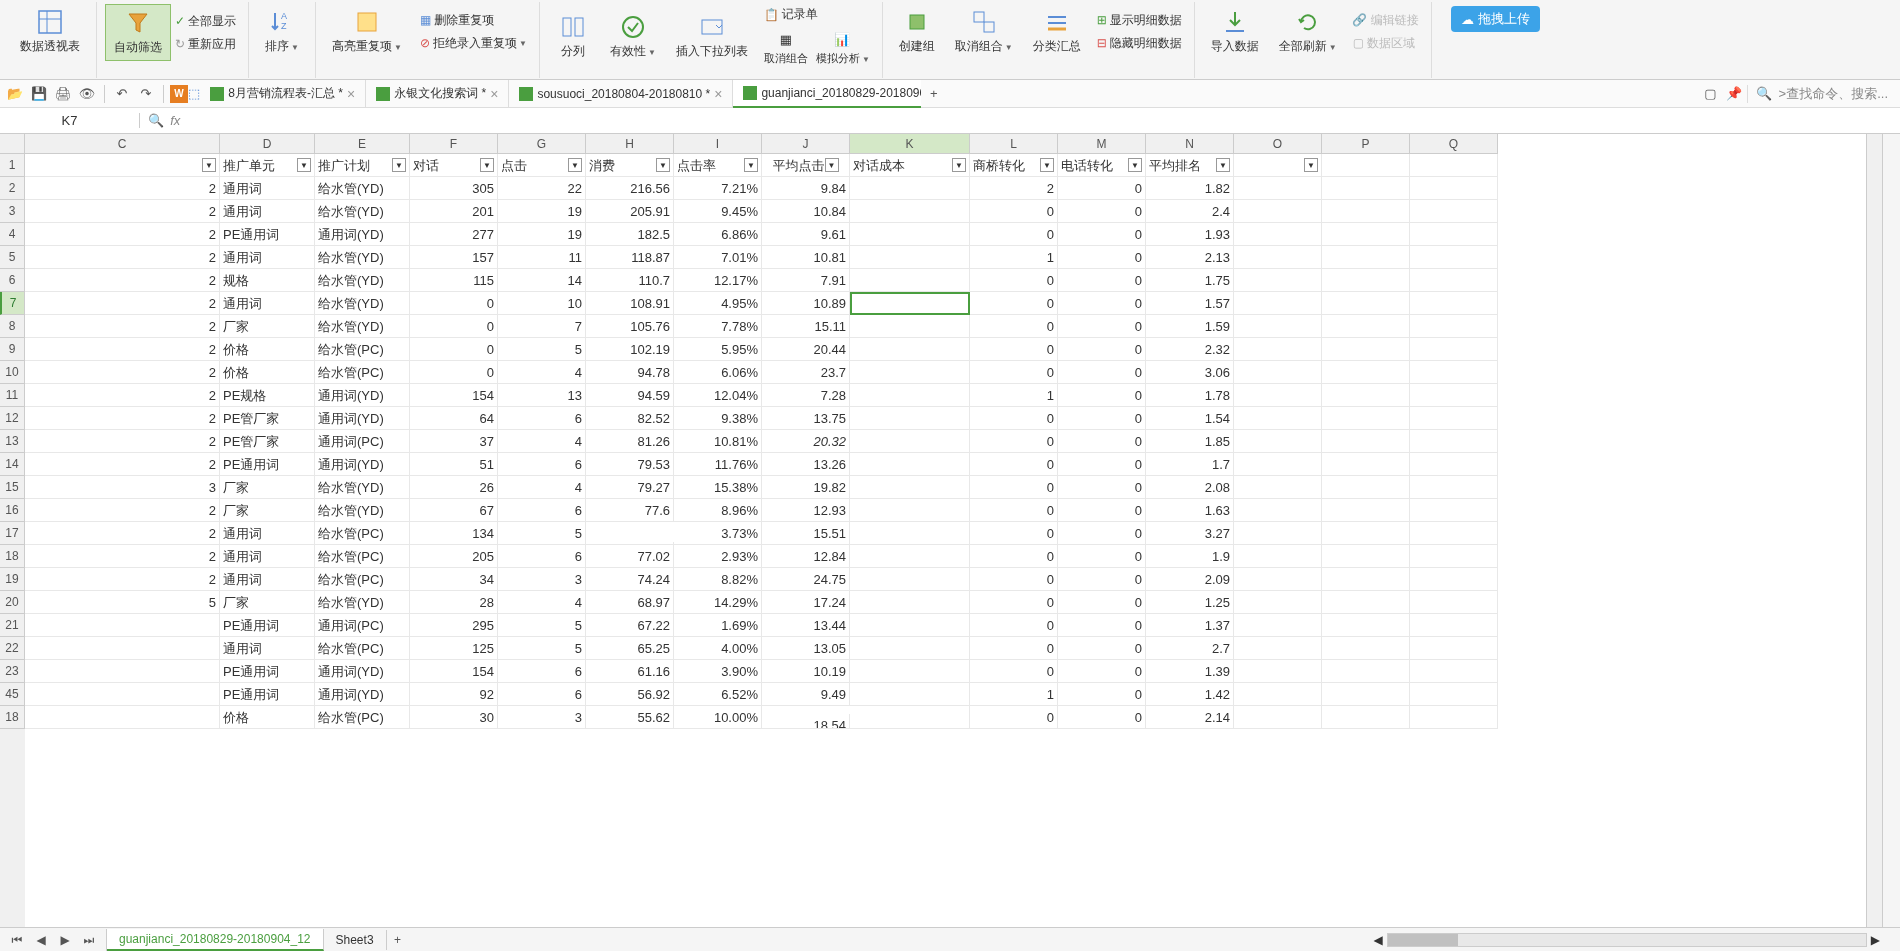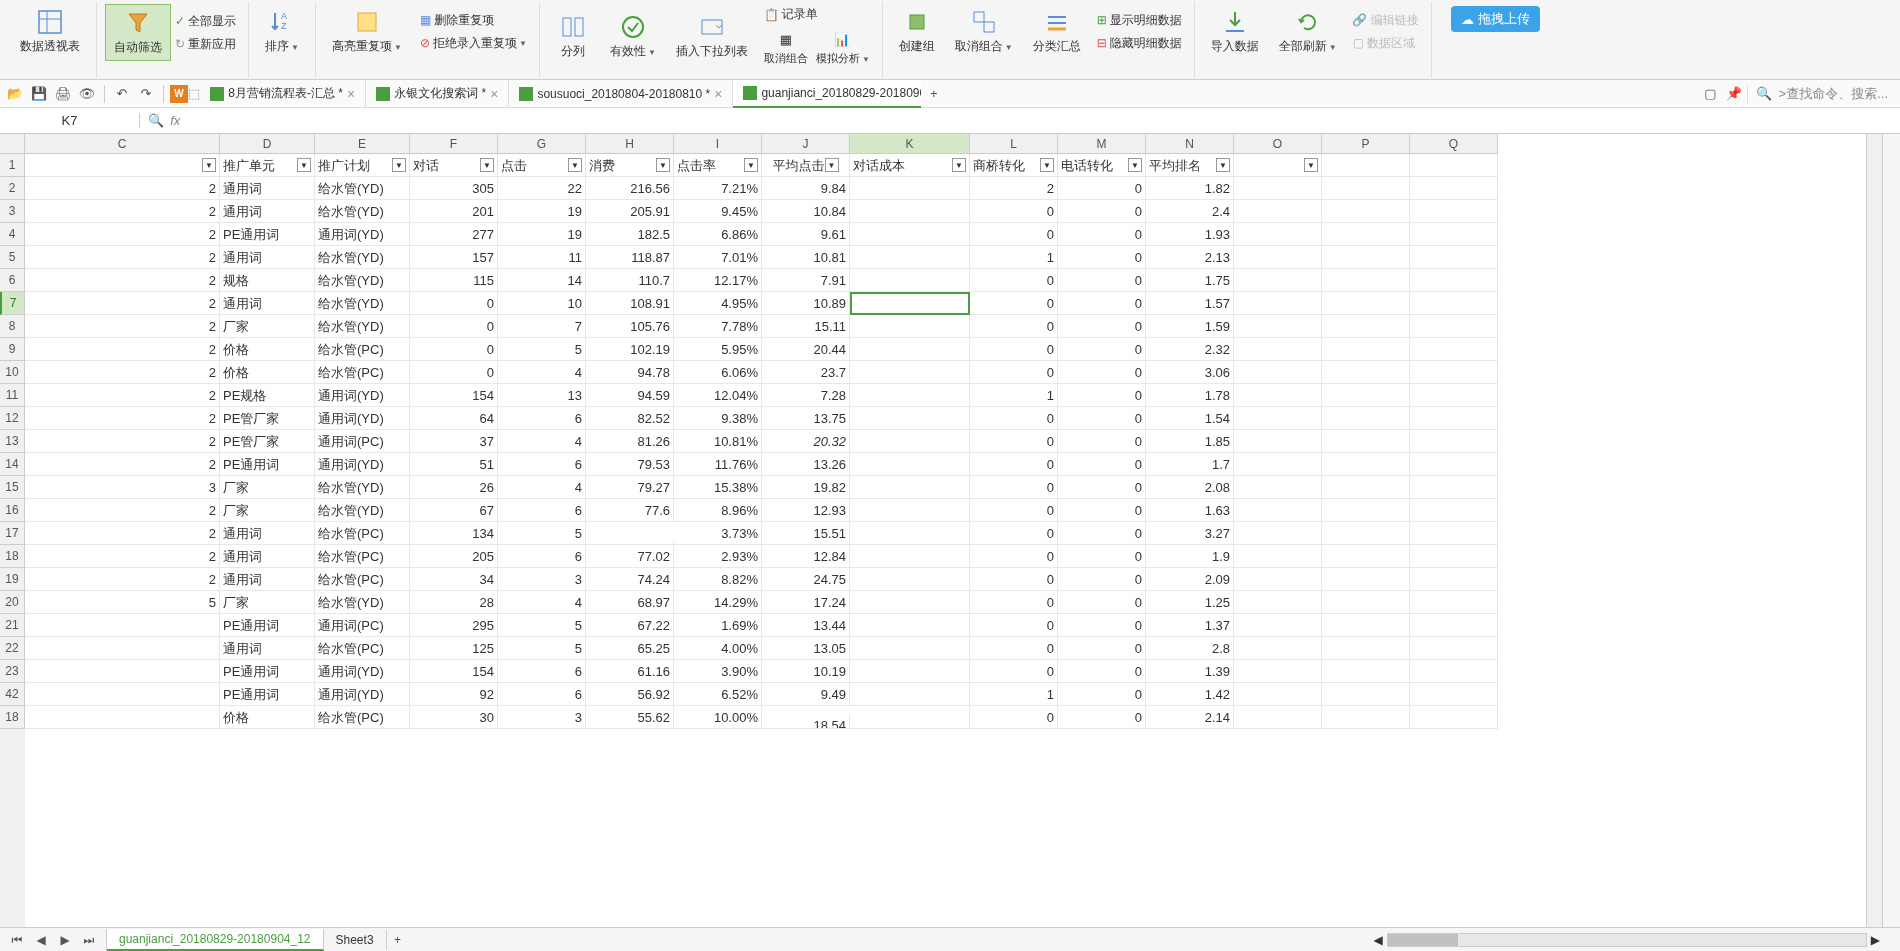--- a/index.html
+++ b/index.html
@@ -365,21 +365,21 @@
           <div class="row-h">14</div>
           <div class="row-h">15</div>
           <div class="row-h">16</div>
           <div class="row-h">17</div>
           <div class="row-h">18</div>
           <div class="row-h">19</div>
           <div class="row-h">20</div>
           <div class="row-h">21</div>
           <div class="row-h">22</div>
           <div class="row-h">23</div>
-          <div class="row-h">42</div>
+          <div class="row-h">45</div>
           <div class="row-h">18</div>
         </div>
       <div class="cells" id="cells" style="flex:1;">
           <div class="grid-row header-row">
             <div class="cell" style="width: 195px;">
               <span style="overflow:hidden;"></span>
               <span class="filter-btn">▼</span>
             </div>
             <div class="cell" style="width: 95px;">
               <span style="overflow:hidden;">推广单元</span>
@@ -781,21 +781,21 @@
             <div class="cell" style="width: 95px;">通用词</div>
             <div class="cell" style="width: 95px;">给水管(PC)</div>
             <div class="cell num" style="width: 88px;">125</div>
             <div class="cell num" style="width: 88px;">5</div>
             <div class="cell num" style="width: 88px;">65.25</div>
             <div class="cell num" style="width: 88px;">4.00%</div>
             <div class="cell num" style="width: 88px;">13.05</div>
             <div class="cell num" style="width: 120px;"></div>
             <div class="cell num" style="width: 88px;">0</div>
             <div class="cell num" style="width: 88px;">0</div>
-            <div class="cell num" style="width: 88px;">2.8</div>
+            <div class="cell num" style="width: 88px;">2.7</div>
             <div class="cell" style="width: 88px;"></div>
             <div class="cell" style="width: 88px;"></div>
             <div class="cell" style="width: 88px;"></div>
           </div>
           <div class="grid-row">
             <div class="cell num" style="width: 195px;"></div>
             <div class="cell" style="width: 95px;">PE通用词</div>
             <div class="cell" style="width: 95px;">通用词(YD)</div>
             <div class="cell num" style="width: 88px;">154</div>
             <div class="cell num" style="width: 88px;">6</div>

